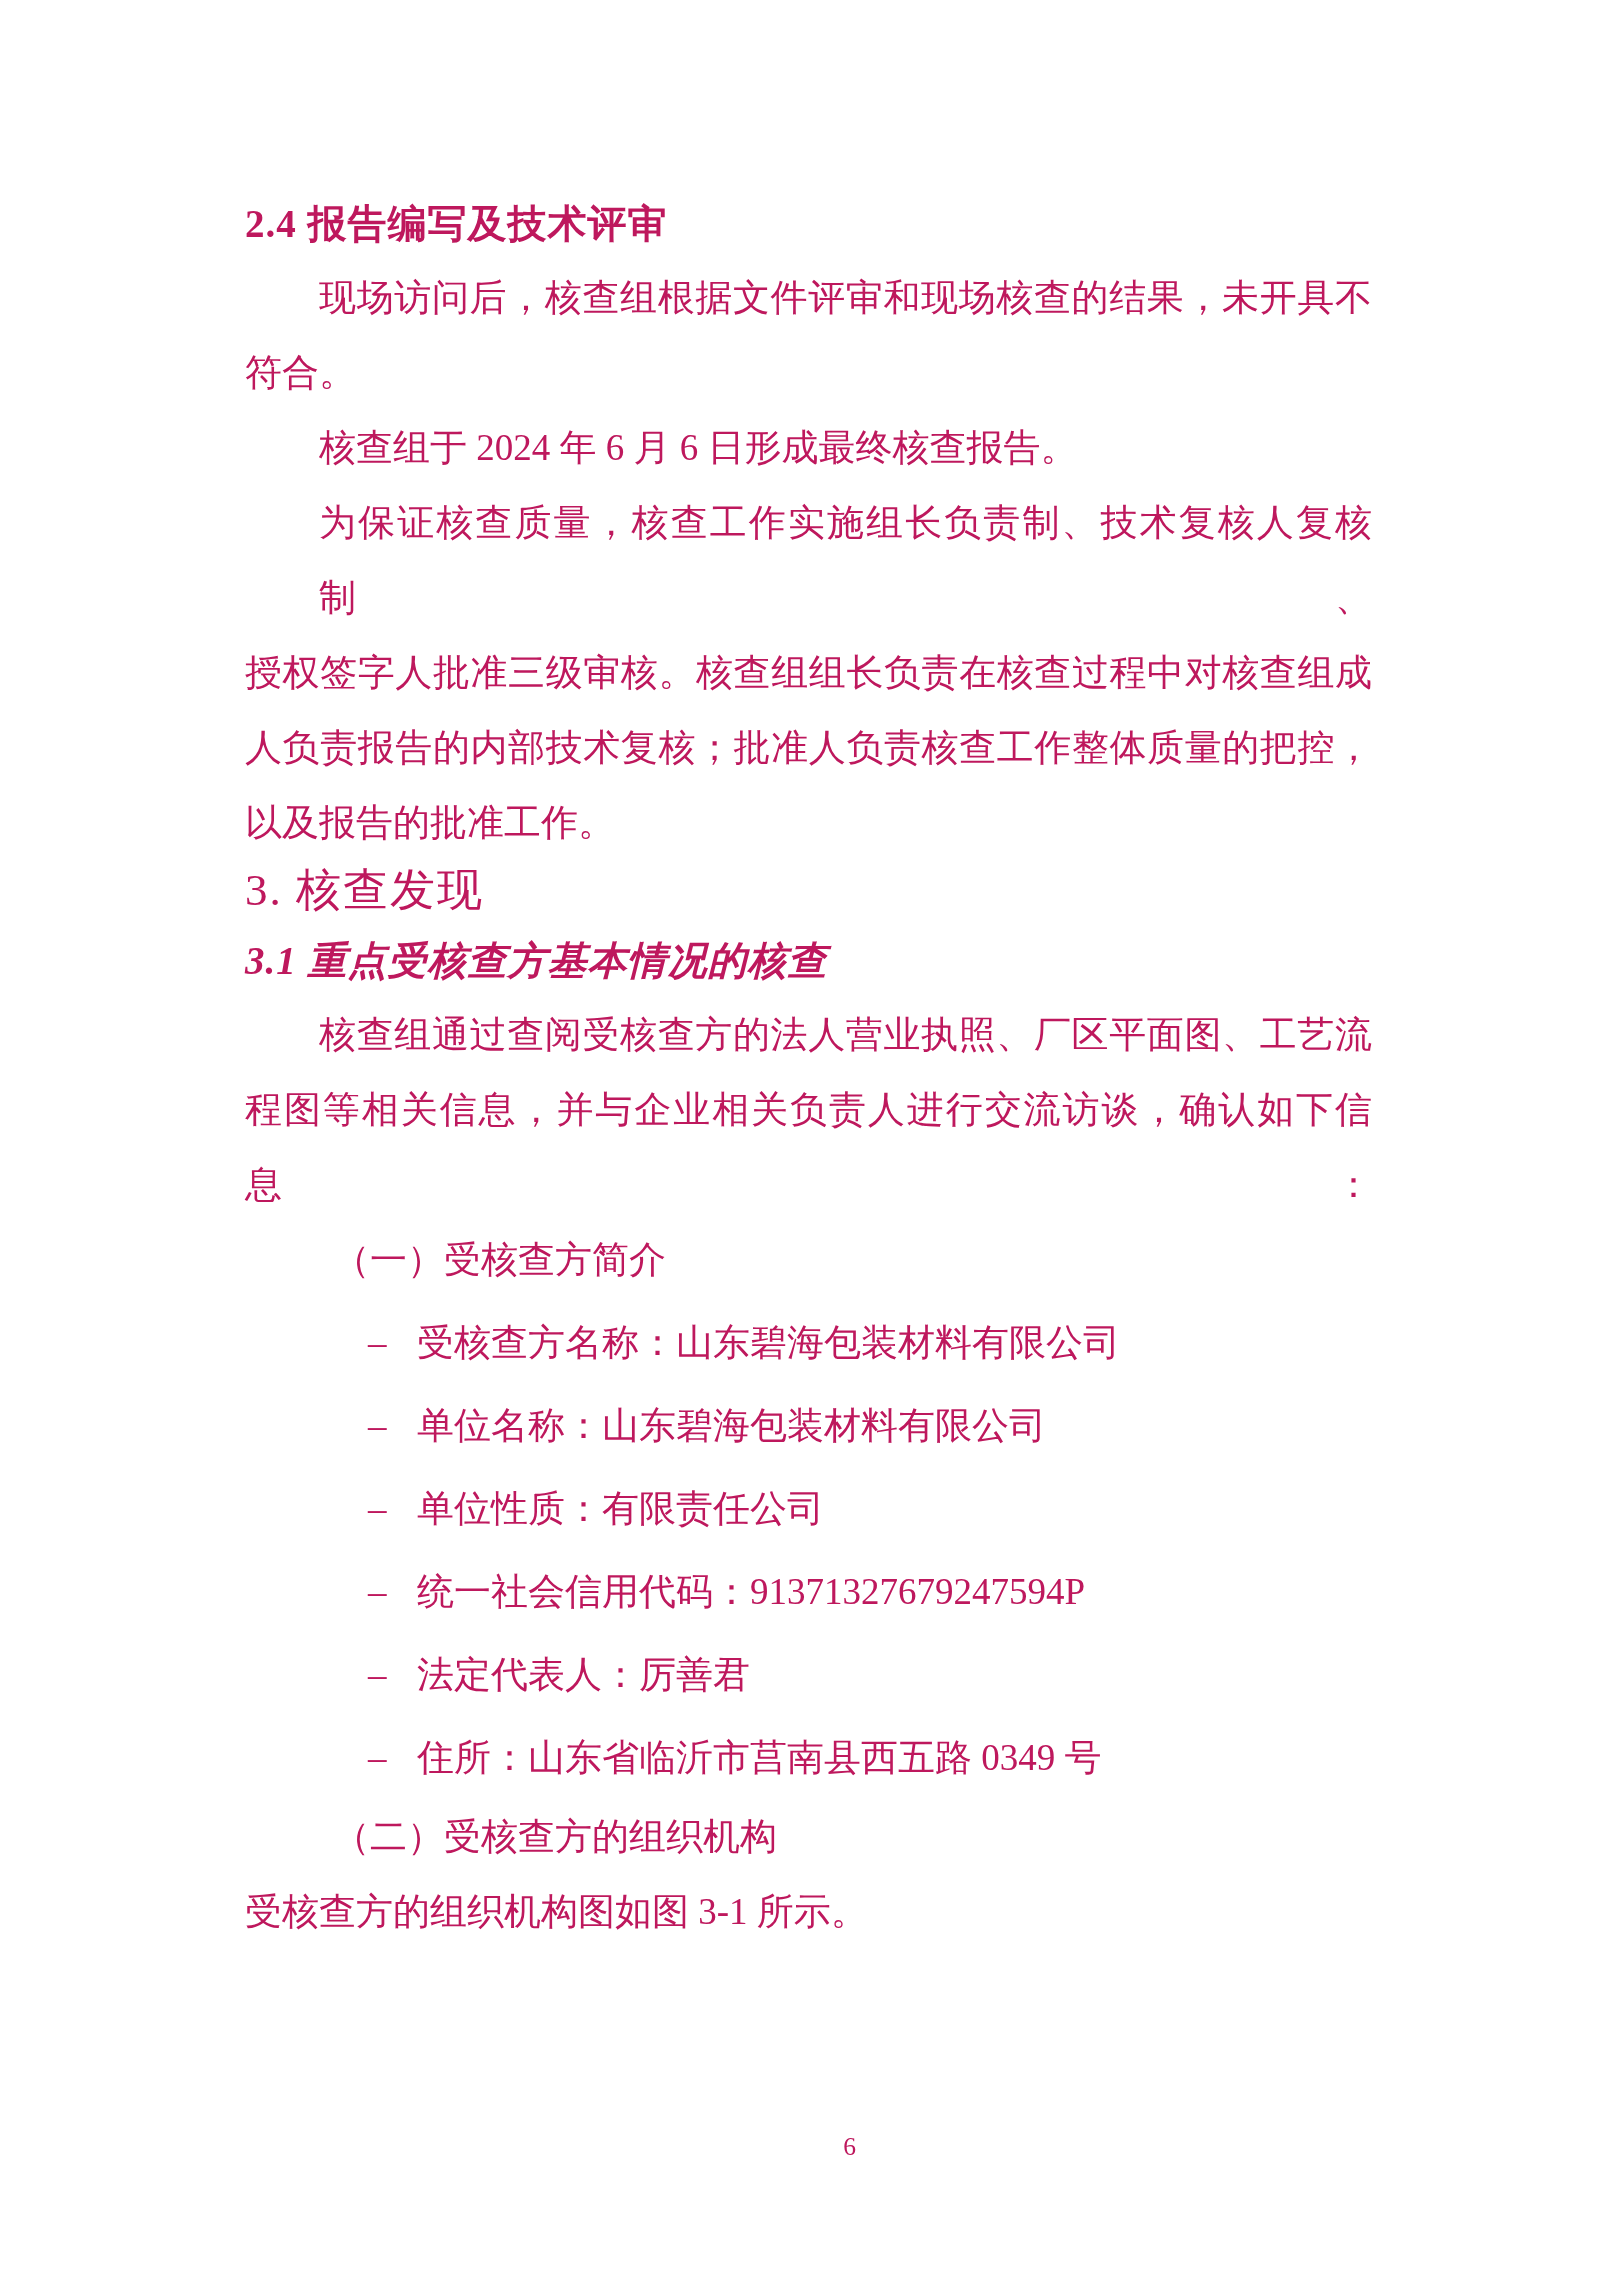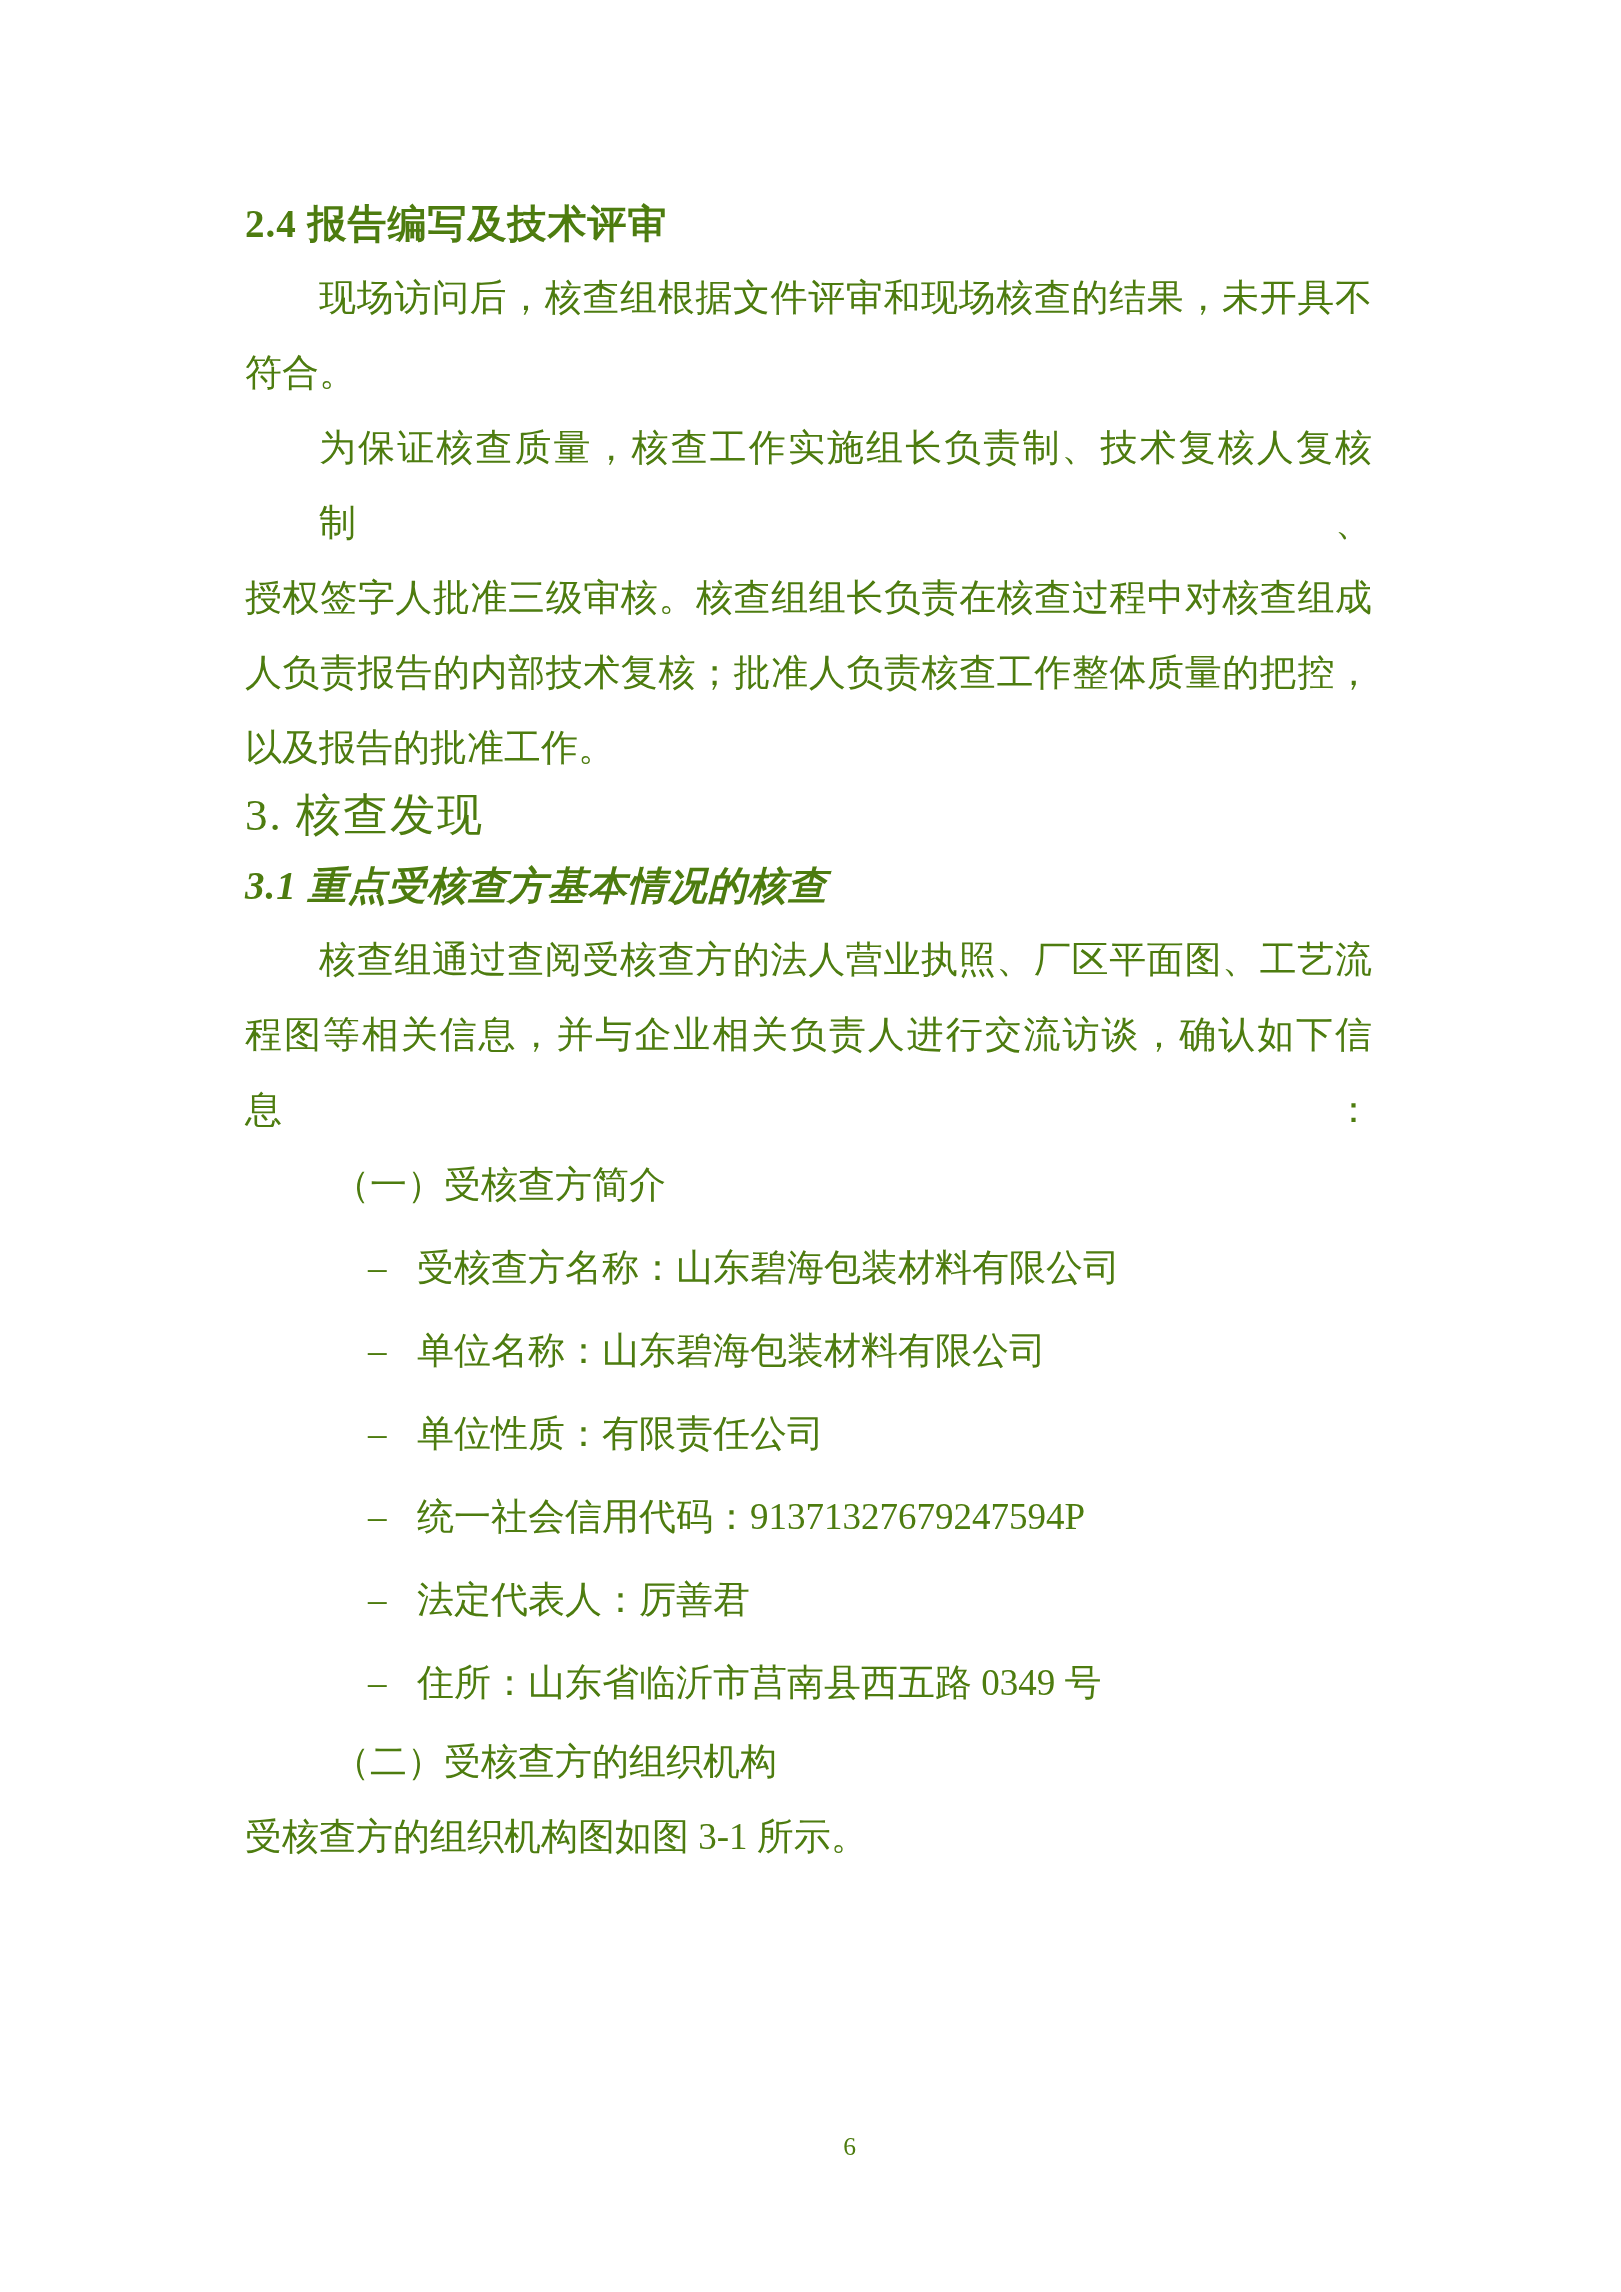--- a/index.html
+++ b/index.html
@@ -7,21 +7,21 @@
     padding: 0;
     background: #e8e8e8;
   }
   .page {
     position: relative;
     width: 1621px;
     height: 2293px;
     margin: 0 auto;
     background: #ffffff;
     font-family: "Liberation Serif", "DejaVu Serif", serif;
-    color: #4d7c0f;
+    color: #be185d;
     overflow: hidden;
   }
   .content {
     position: absolute;
     left: 245px;
     top: 201px;
     width: 1127px;
   }
   .h-sub {
     font-size: 39px;
@@ -88,20 +88,23 @@
 <div class="page">
   <div class="content">
 
     <h2 class="h-sub">2.4 报告编写及技术评审</h2>
 
     <div class="para p1">
       <div class="line ind jfull">现场访问后，核查组根据文件评审和现场核查的结果，未开具不</div>
       <div class="line">符合。</div>
     </div>
 
+    <div class="para">
+      <div class="line ind">核查组于 2024 年 6 月 6 日形成最终核查报告。</div>
+    </div>
 
     <div class="para">
       <div class="line ind jfull">为保证核查质量，核查工作实施组长负责制、技术复核人复核制、</div>
       <div class="line jfull">授权签字人批准三级审核。核查组组长负责在核查过程中对核查组成</div>
       <div class="line jfull">人负责报告的内部技术复核；批准人负责核查工作整体质量的把控，</div>
       <div class="line">以及报告的批准工作。</div>
     </div>
 
     <h2 class="h-main">3. 核查发现</h2>
 

